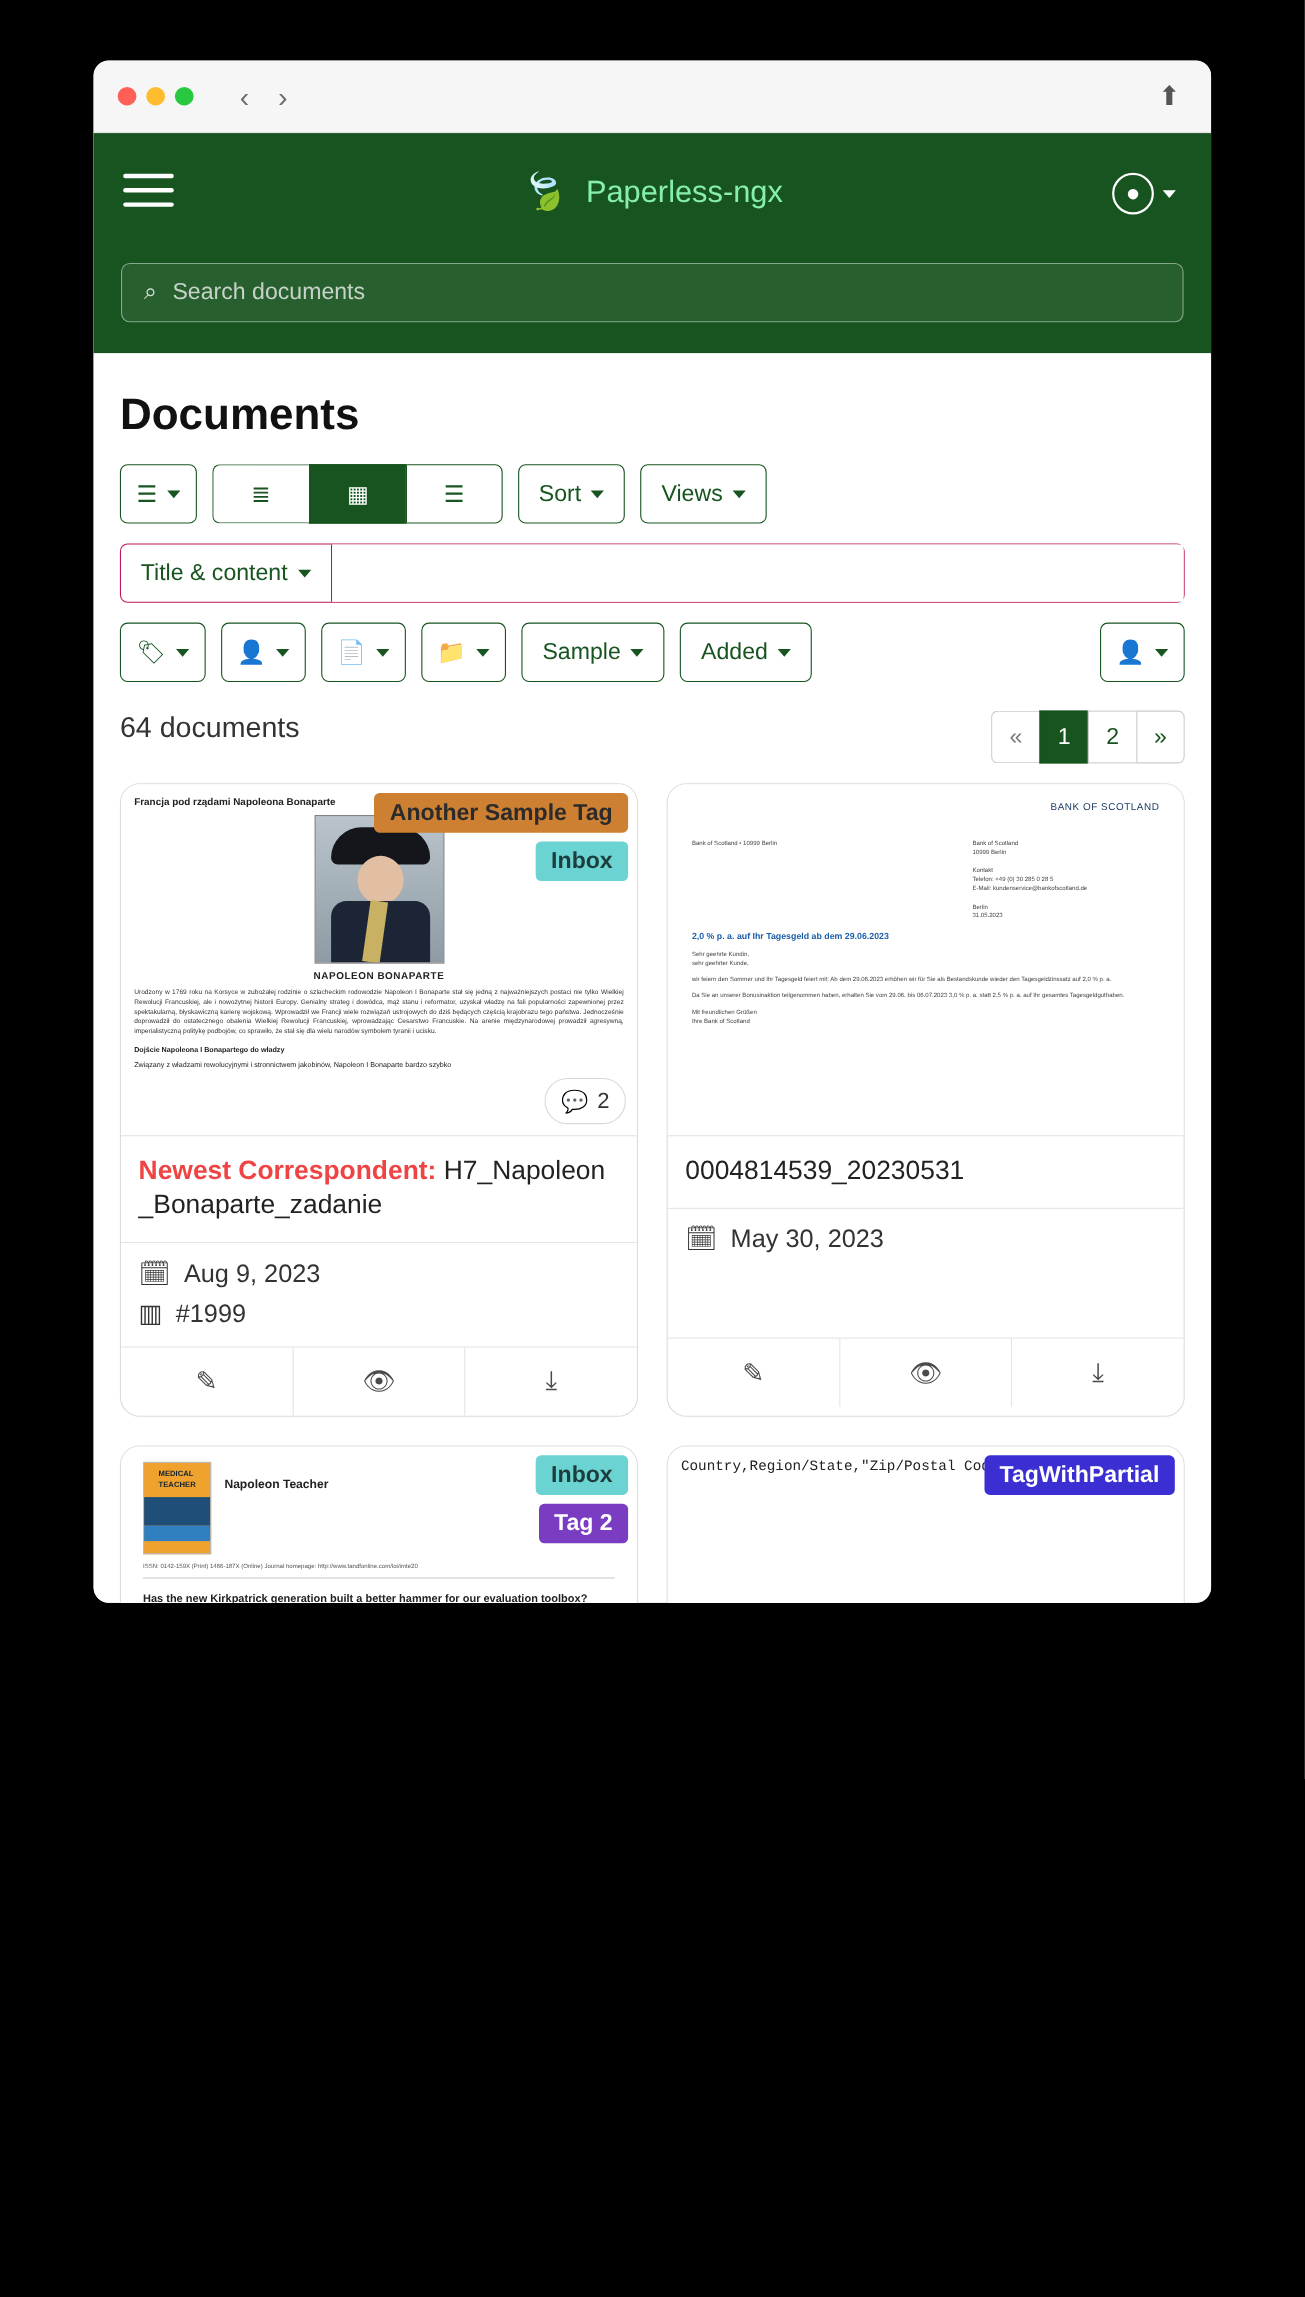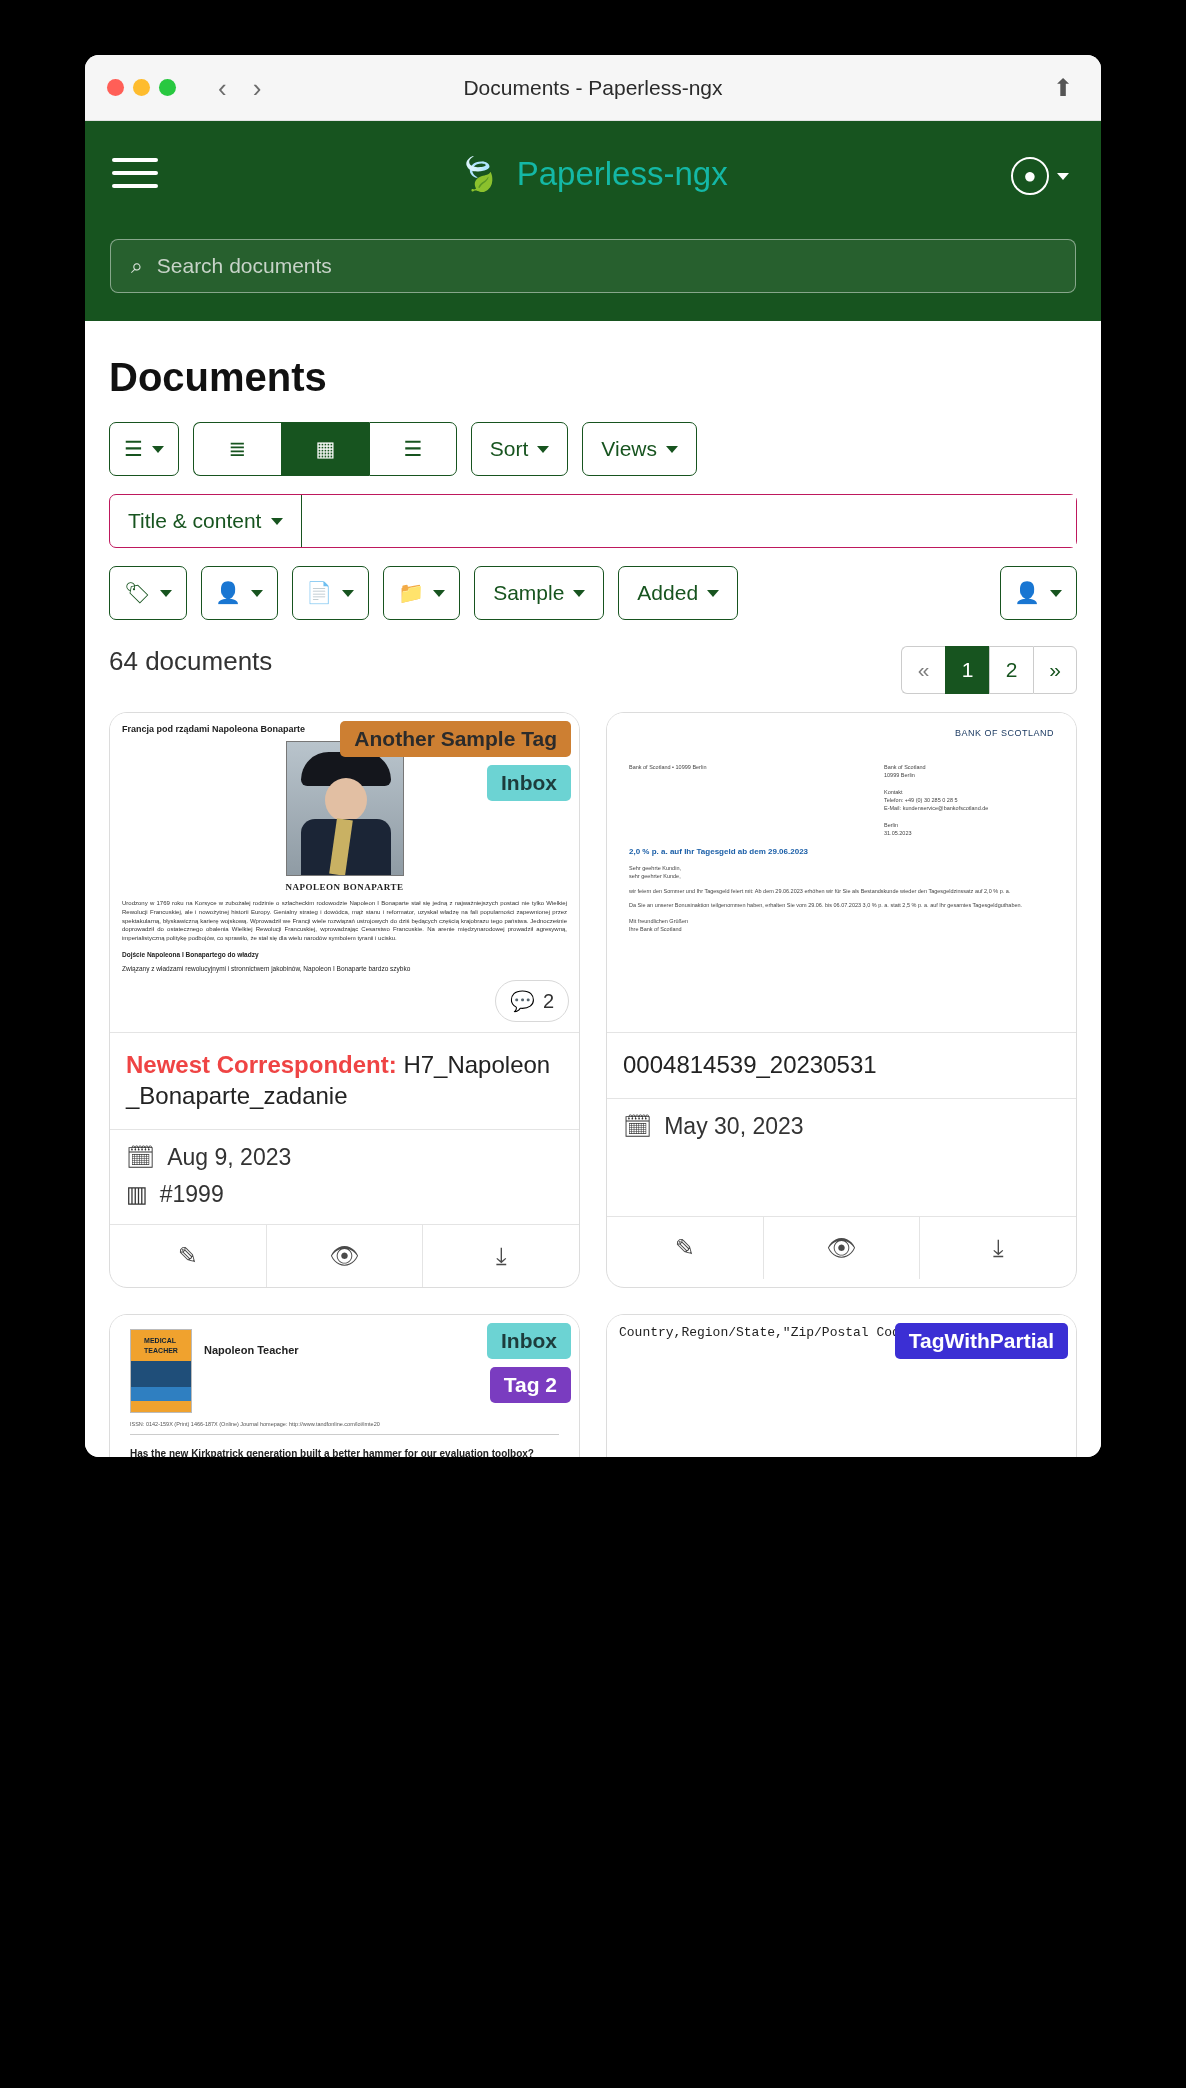--- a/index.html
+++ b/index.html
@@ -63,21 +63,21 @@
     width: 46px;
     display: flex; flex-direction: column; gap: 9px;
   }
   .hamburger span { display: block; height: 4px; background: #ffffff; border-radius: 2px; }
   .brand {
     position: absolute;
     left: 0; right: 0; top: 33px;
     display: flex; align-items: center; justify-content: center; gap: 16px;
   }
   .brand .leaf { font-size: 34px; color: #ffffff; transform: rotate(-20deg); }
-  .brand .name { color: #14b8a6; font-size: 33px; }
+  .brand .name { color: #86efac; font-size: 28px; }
   .useravatar {
     position: absolute;
     right: 32px; top: 36px;
     display: flex; align-items: center; gap: 8px;
     color: #fff;
   }
   .useravatar .circ {
     width: 38px; height: 38px; border: 2.5px solid #fff; border-radius: 50%;
     display: flex; align-items: center; justify-content: center;
     font-size: 22px; overflow: hidden;
@@ -224,21 +224,21 @@
   .portrait {
     width: 118px; height: 135px; margin: 6px auto 4px auto;
     background: linear-gradient(#b9c4cc, #8f9ba4);
     border: 1px solid #777;
     position: relative; overflow: hidden;
   }
   .portrait .hat { position: absolute; left: 14px; top: 10px; width: 90px; height: 34px; background: #14161c; border-radius: 45px 45px 10px 10px; }
   .portrait .face { position: absolute; left: 38px; top: 36px; width: 42px; height: 44px; background: #e2bfa3; border-radius: 50%; }
   .portrait .body { position: absolute; left: 14px; bottom: 0; width: 90px; height: 56px; background: #1b2536; border-radius: 14px 14px 0 0; }
   .portrait .sash { position: absolute; left: 46px; bottom: 0; width: 16px; height: 56px; background: #c9b163; transform: rotate(8deg); }
-  .centered-name { text-align: center; font-size: 9px; font-weight: bold; margin: 5px 0 6px 0; letter-spacing: .5px; font-family: Liberation Serif, serif; }
+  .centered-name { text-align: center; font-size: 9px; font-weight: bold; margin: 5px 0 6px 0; letter-spacing: .5px; }
   .justified { text-align: justify; font-size: 6px; line-height: 1.45; color: #333; }
   .bos-head { text-align: right; font-size: 9px; color: #16355e; letter-spacing: .5px; }
   .bos-small { font-size: 5.5px; color: #444; line-height: 1.5; }
   .bos-blue { color: #1b5fa8; font-size: 8px; font-weight: bold; margin: 10px 0 6px 0; }
   .docnum { font-size: 24px; color: #222; padding: 16px 4px; }
   .mt-cover {
     width: 62px; height: 84px; background: #f0a22e; border: 1px solid #bbb;
     display: flex; flex-direction: column; justify-content: flex-start; align-items: center;
     font-size: 7px; font-weight: bold; color: #123; padding-top: 6px;
   }
@@ -254,21 +254,20 @@
   <div class="titlebar">
     <div class="traffic">
       <div class="dot red"></div>
       <div class="dot yellow"></div>
       <div class="dot green"></div>
     </div>
     <div class="navarrows">
       <div>‹</div>
       <div>›</div>
     </div>
-    <div class="win-title">Documents - Paperless-ngx</div>
     <div class="share-icon">⬆</div>
   </div>
 
   <div class="appbar">
     <div class="hamburger">
       <span></span>
         <span></span>
         <span></span>
     </div>
     <div class="brand">

